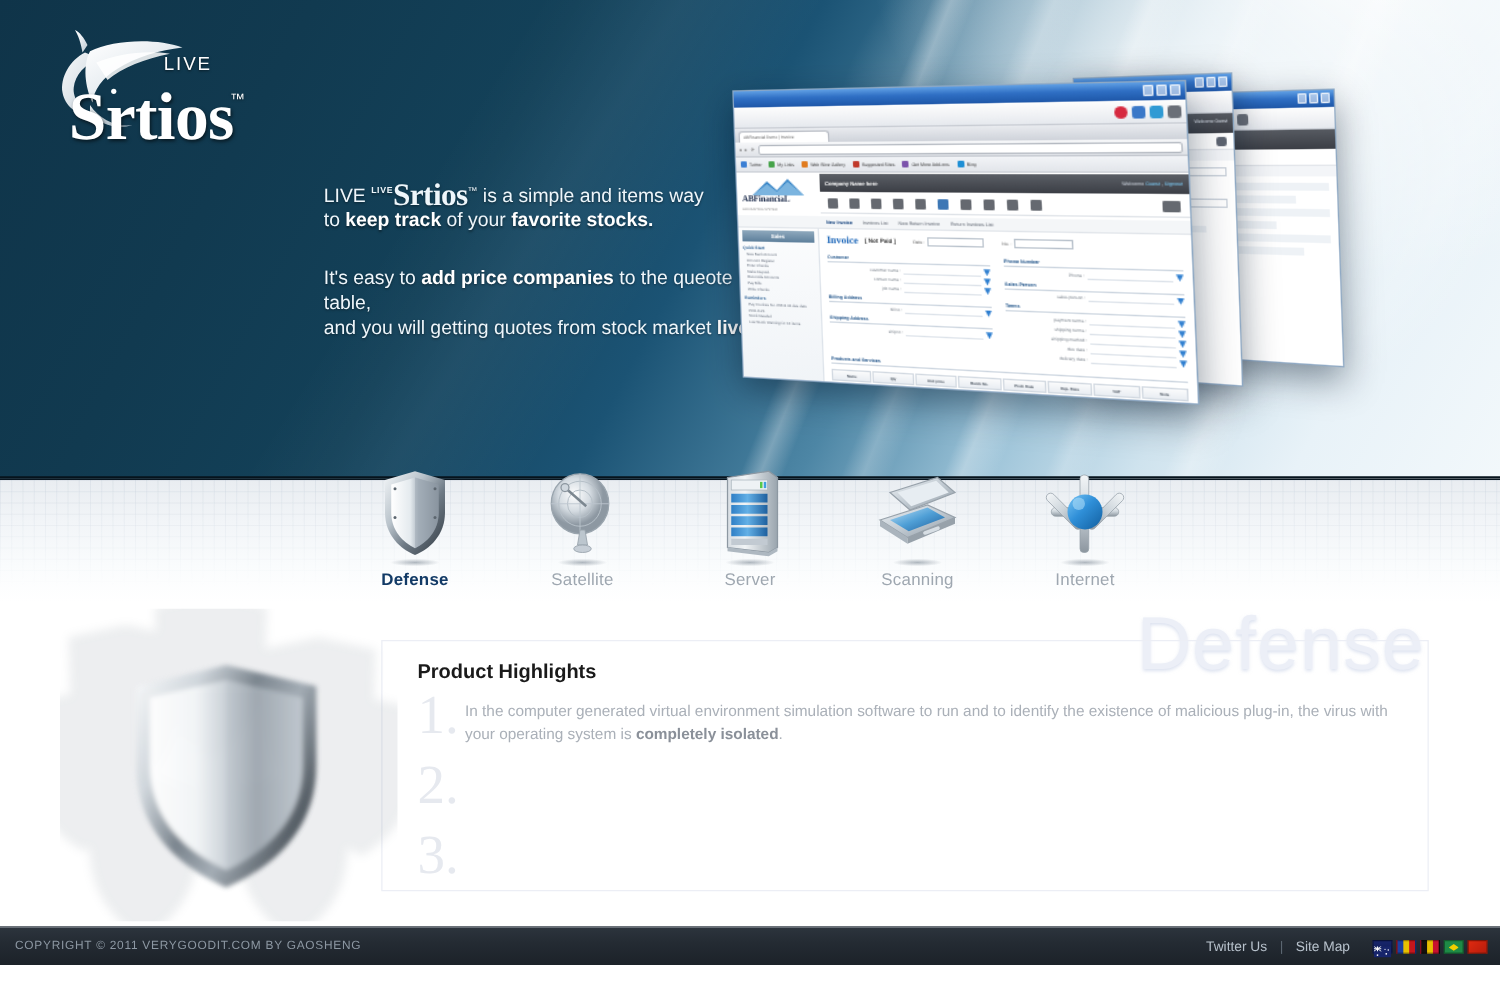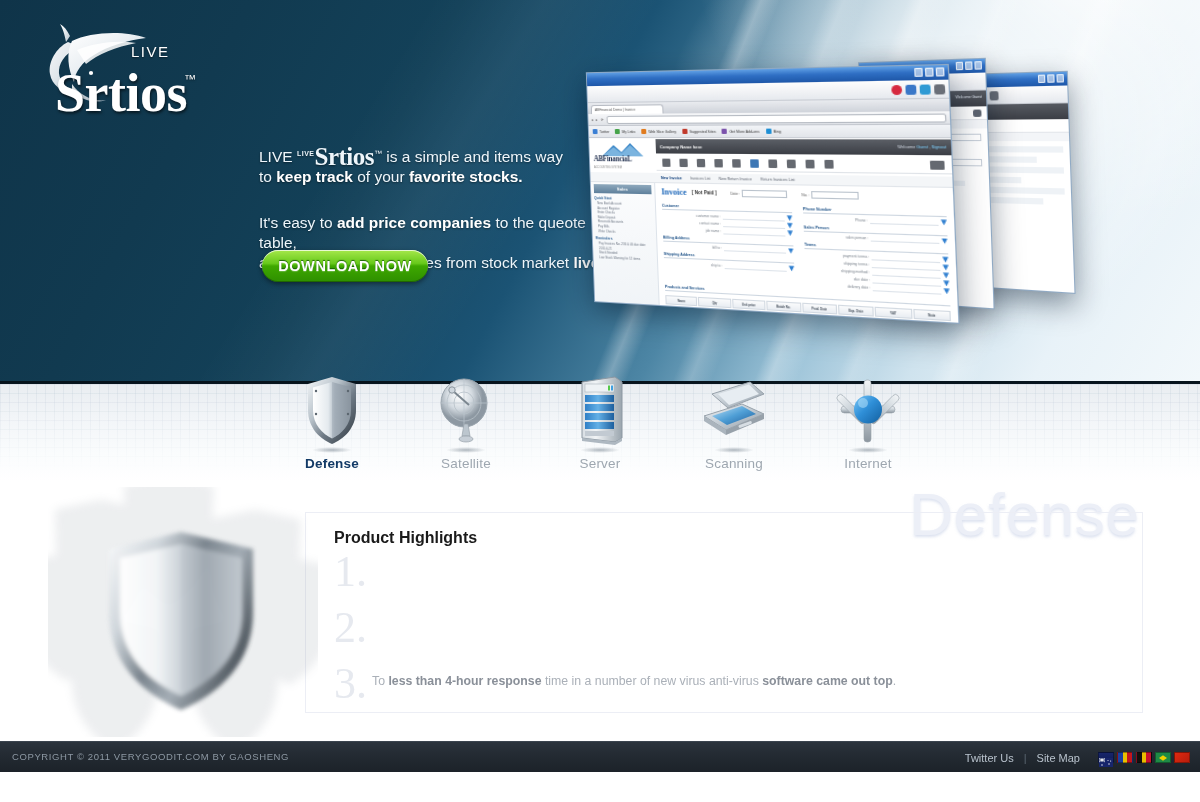--- a/index.html
+++ b/index.html
@@ -372,23 +372,20 @@
         <span>LIVE</span>
         <span class="tag-live-badge"><span class="tag-live-sup">LIVE</span><span>Srtios</span></span><span class="tag-tm">™</span><span> is a simple and items way</span><br>
         <span>to </span><b>keep track</b><span> of your </span><b>favorite stocks.</b>
       </div>
       <div class="tagline tagline2">
         <span>It's easy to </span><b>add price companies</b><span> to the queote table,</span><br>
         <span>and you will getting quotes from stock market </span><b>live</b><span>!</span>
       </div>
     </div>
 
-    <div class="dl-wrap">
-      <button class="dl-btn">DOWNLOAD NOW</button>
-    </div>
 
     <div class="shots">
 
       <div class="win" id="win-back2">
         <div class="win-bar">
           <div class="dots">
               <i></i>
               <i></i>
               <i></i>
             </div>
@@ -853,27 +850,27 @@
           <path d="M133 57 L194 71 L194 125 C194 168 166 194 133 209 Z" fill="#a9b3bb" opacity=".34"></path>
         </g>
       </svg>
     </div>
 
     <div class="ph-title">Product Highlights</div>
 
     <div class="hl-list">
       <div class="hl">
         <span class="hl-num">1.</span>
+        <div class="hl-txt"><span>In the computer generated virtual environment simulation software to run and to identify the existence of malicious plug-in, the virus with your operating system is </span><b>completely isolated</b><span>.</span></div>
       </div>
       <div class="hl">
         <span class="hl-num">2.</span>
       </div>
       <div class="hl">
         <span class="hl-num">3.</span>
-        <div class="hl-txt"><span>To </span><b>less than 4-hour response</b><span> time in a number of new virus anti-virus </span><b>software came out top</b><span>.</span></div>
       </div>
     </div>
   </div>
 
   <div class="footer">
     <div class="footer-copy">COPYRIGHT © 2011 VERYGOODIT.COM BY GAOSHENG</div>
     <div class="footer-right">
       <span class="foot-link">Twitter Us</span>
       <span class="foot-div">|</span>
       <span class="foot-link">Site Map</span>

